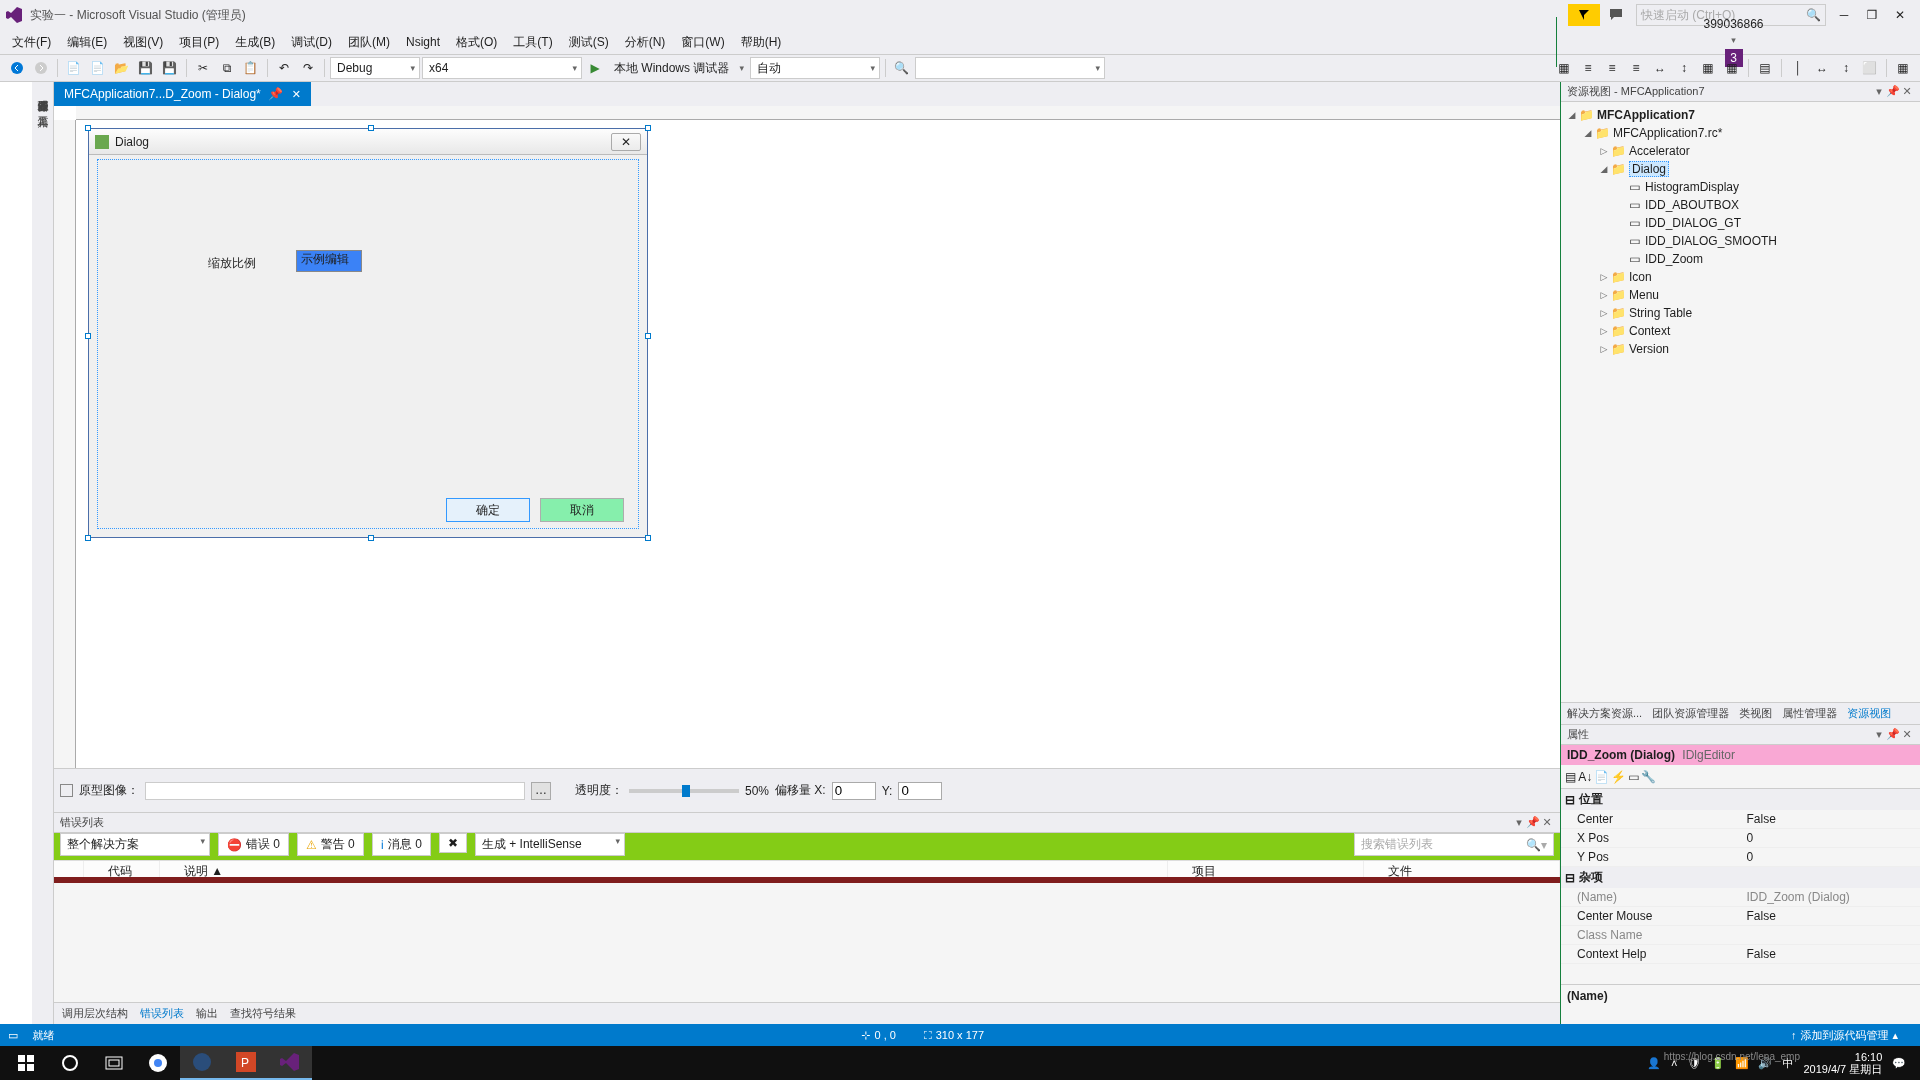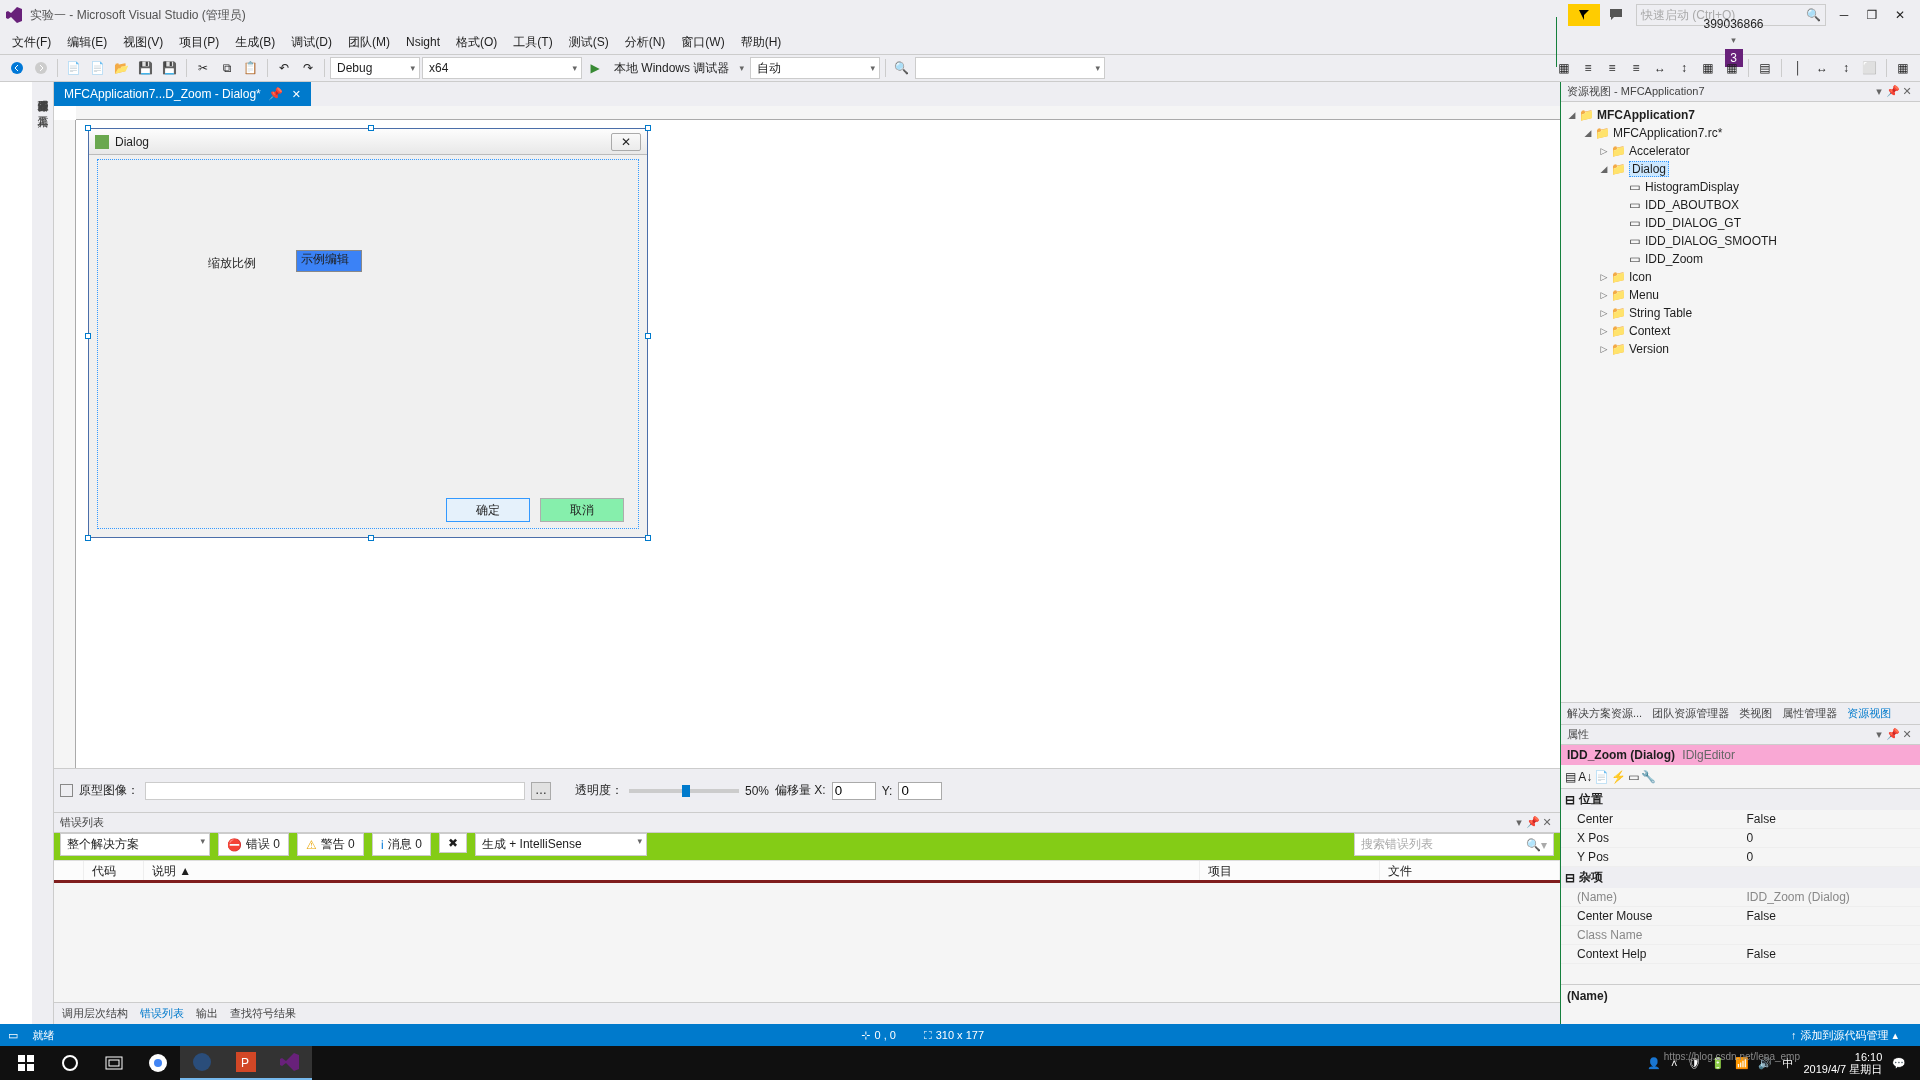--- a/index.html
+++ b/index.html
@@ -65,21 +65,21 @@
 
 .errorlist { border-top: 1px solid #ccc; background: #f5f5f5; display: flex; flex-direction: column; }
 .panel-header { height: 20px; background: #eeeef2; border-bottom: 1px solid #ccc; display: flex; align-items: center; padding: 0 6px; font-size: 11px; color: #444; }
 .panel-header .phspacer { flex: 1; }
 .panel-header .phbtn { width: 14px; text-align: center; color: #666; }
 .errorlist .toolbar2 { height: 28px; display: flex; align-items: flex-start; gap: 8px; padding: 0 6px; background: #84cc16; border-bottom: 1px solid #ddd; }
 .errorlist .filter { border: 1px solid #ccc; padding: 2px 18px 2px 6px; background: #fff; position: relative; }
 .errorlist .filter::after { content: "▾"; position: absolute; right: 4px; color: #666; font-size: 9px; }
 .errorlist .pill { border: 1px solid #ccc; padding: 2px 8px; display: flex; align-items: center; gap: 4px; background: #fff; }
 .errorlist .search { margin-left: auto; width: 200px; border: 1px solid #ccc; padding: 2px 6px; background: #fff; color: #aaa; display: flex; align-items: center; }
-.errorlist .cols { height: 22px; display: flex; border-bottom: 3px solid #7f1d1d; background: #fcfcfc; }
+.errorlist .cols { height: 22px; display: flex; border-bottom: 6px solid #7f1d1d; background: #fcfcfc; gap: 16px; }
 .errorlist .cols .col { padding: 2px 8px; border-right: 1px solid #eee; }
 .errorlist .body { flex: 1; background: #f5f5f5; }
 .bottom-tabs { height: 22px; display: flex; align-items: center; gap: 12px; padding: 0 8px; background: #eeeef2; border-top: 1px solid #ccc; font-size: 11px; }
 .bottom-tabs .btab { color: #444; }
 .bottom-tabs .btab.active { color: #007acc; }
 
 
 .right { width: 360px; display: flex; flex-direction: column; border-left: 1px solid #15803d; }
 .resview { flex: 1; display: flex; flex-direction: column; background: #f5f5f5; min-height: 0; }
 .tree { flex: 1; overflow: auto; background: #f5f5f5; padding: 4px 2px; }
@@ -307,21 +307,21 @@
           </div>
         <div class="pill">
             <span style="color:#e9a400">⚠</span>
             <span>警告 0</span>
           </div>
         <div class="pill">
             <span style="color:#0078d7">ℹ</span>
             <span>消息 0</span>
           </div>
         <div class="pill">✖</div>
-        <div class="filter" style="width:172px"><span>生成 + IntelliSense</span></div>
+        <div class="filter" style="width:150px"><span>生成 + IntelliSense</span></div>
         <div class="search">
             <span>搜索错误列表</span>
             <span style="margin-left:auto">🔍▾</span>
           </div>
       </div>
       <div class="cols">
         <div class="col" style="width:30px"></div>
         <div class="col" style="width:60px">代码</div>
         <div class="col" style="flex:1">说明 ▲</div>
         <div class="col" style="width:180px">项目</div>

